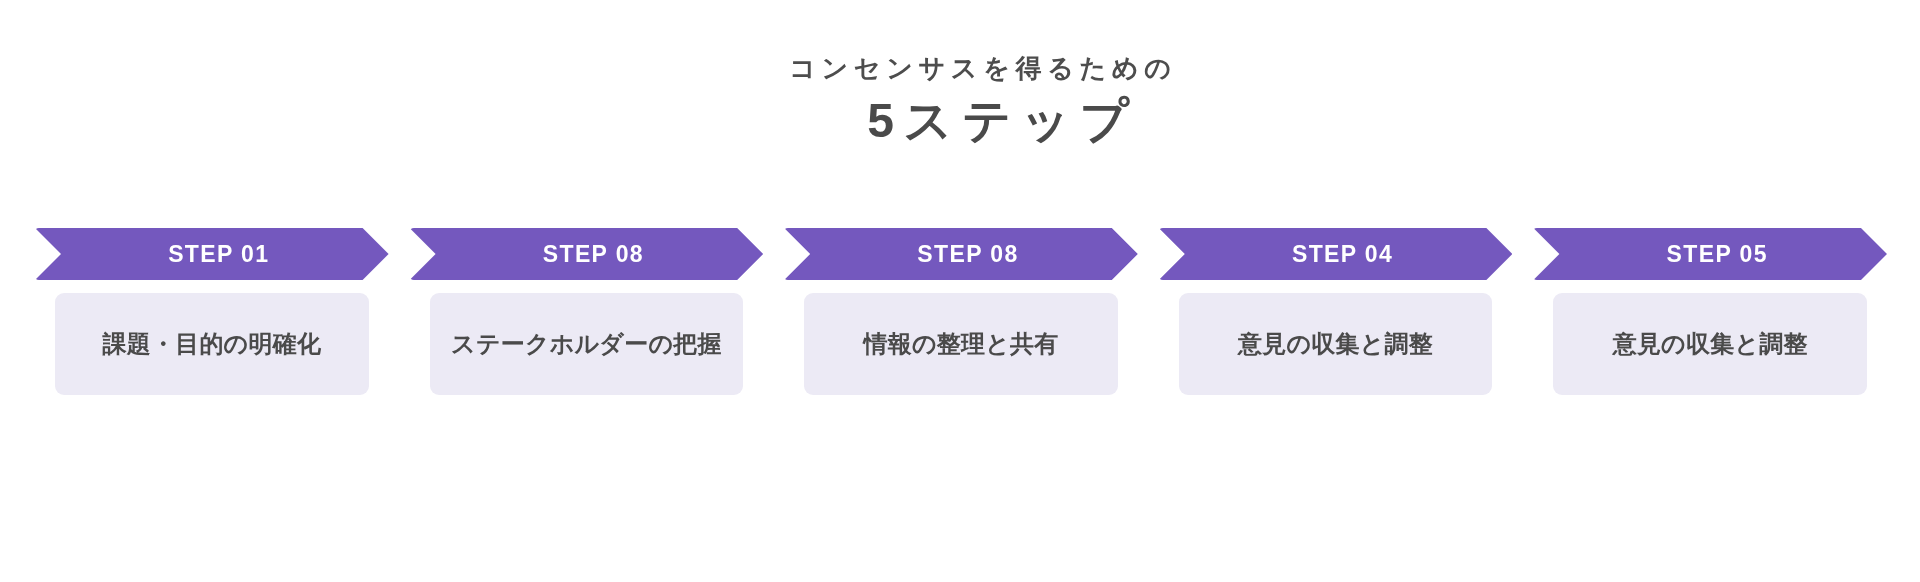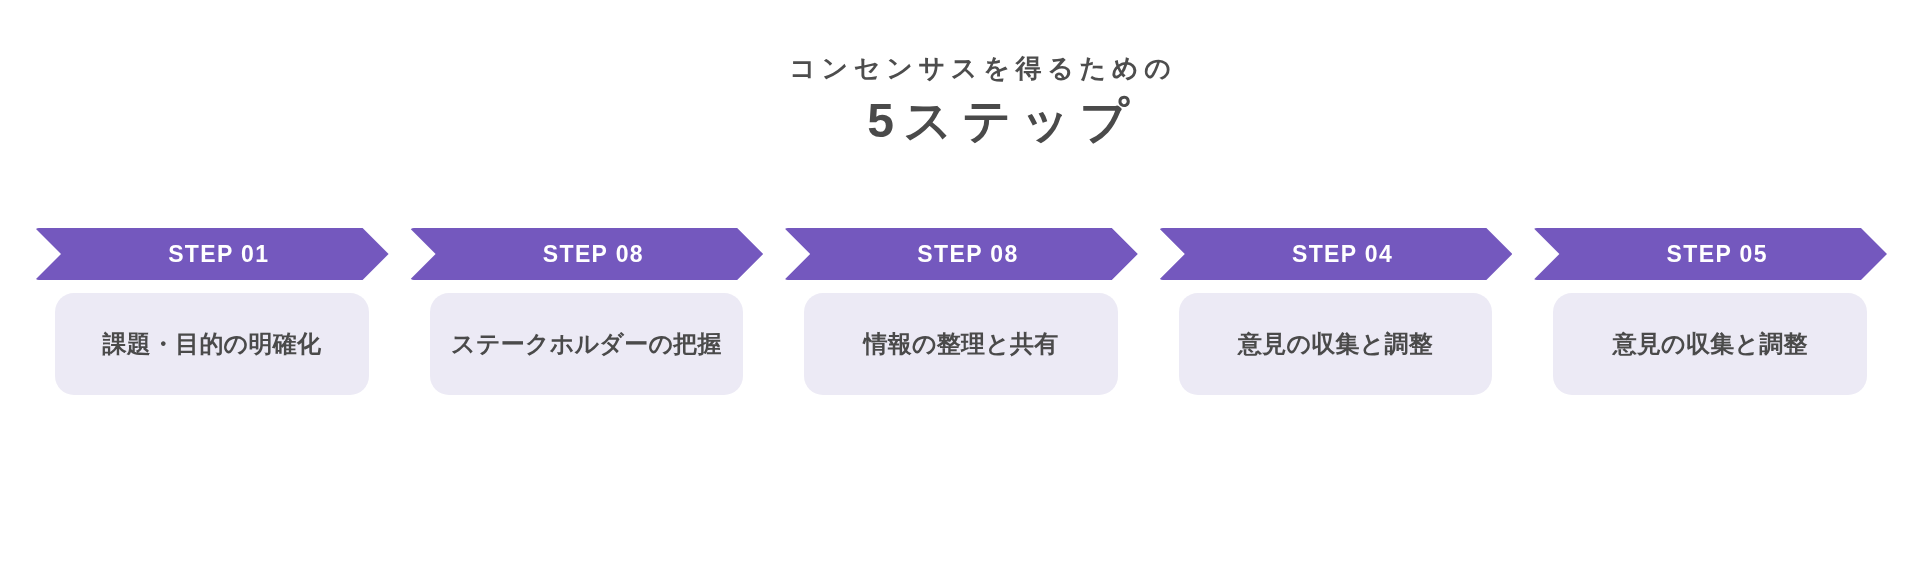--- a/index.html
+++ b/index.html
@@ -100,21 +100,21 @@
     color: #ffffff;
     white-space: nowrap;
     padding-left: 14px;
   }
 
   
   .step-card {
     margin: 13px 20px 0 20px;
     min-height: 102px;
     background: #eceaf5;
-    border-radius: 19px;
+    border-radius: 9px;
     display: flex;
     align-items: center;
     justify-content: center;
     padding: 14px 12px;
   }
 
   .step-card-text {
     font-size: 24px;
     font-weight: 700;
     color: #4a4a4a;

